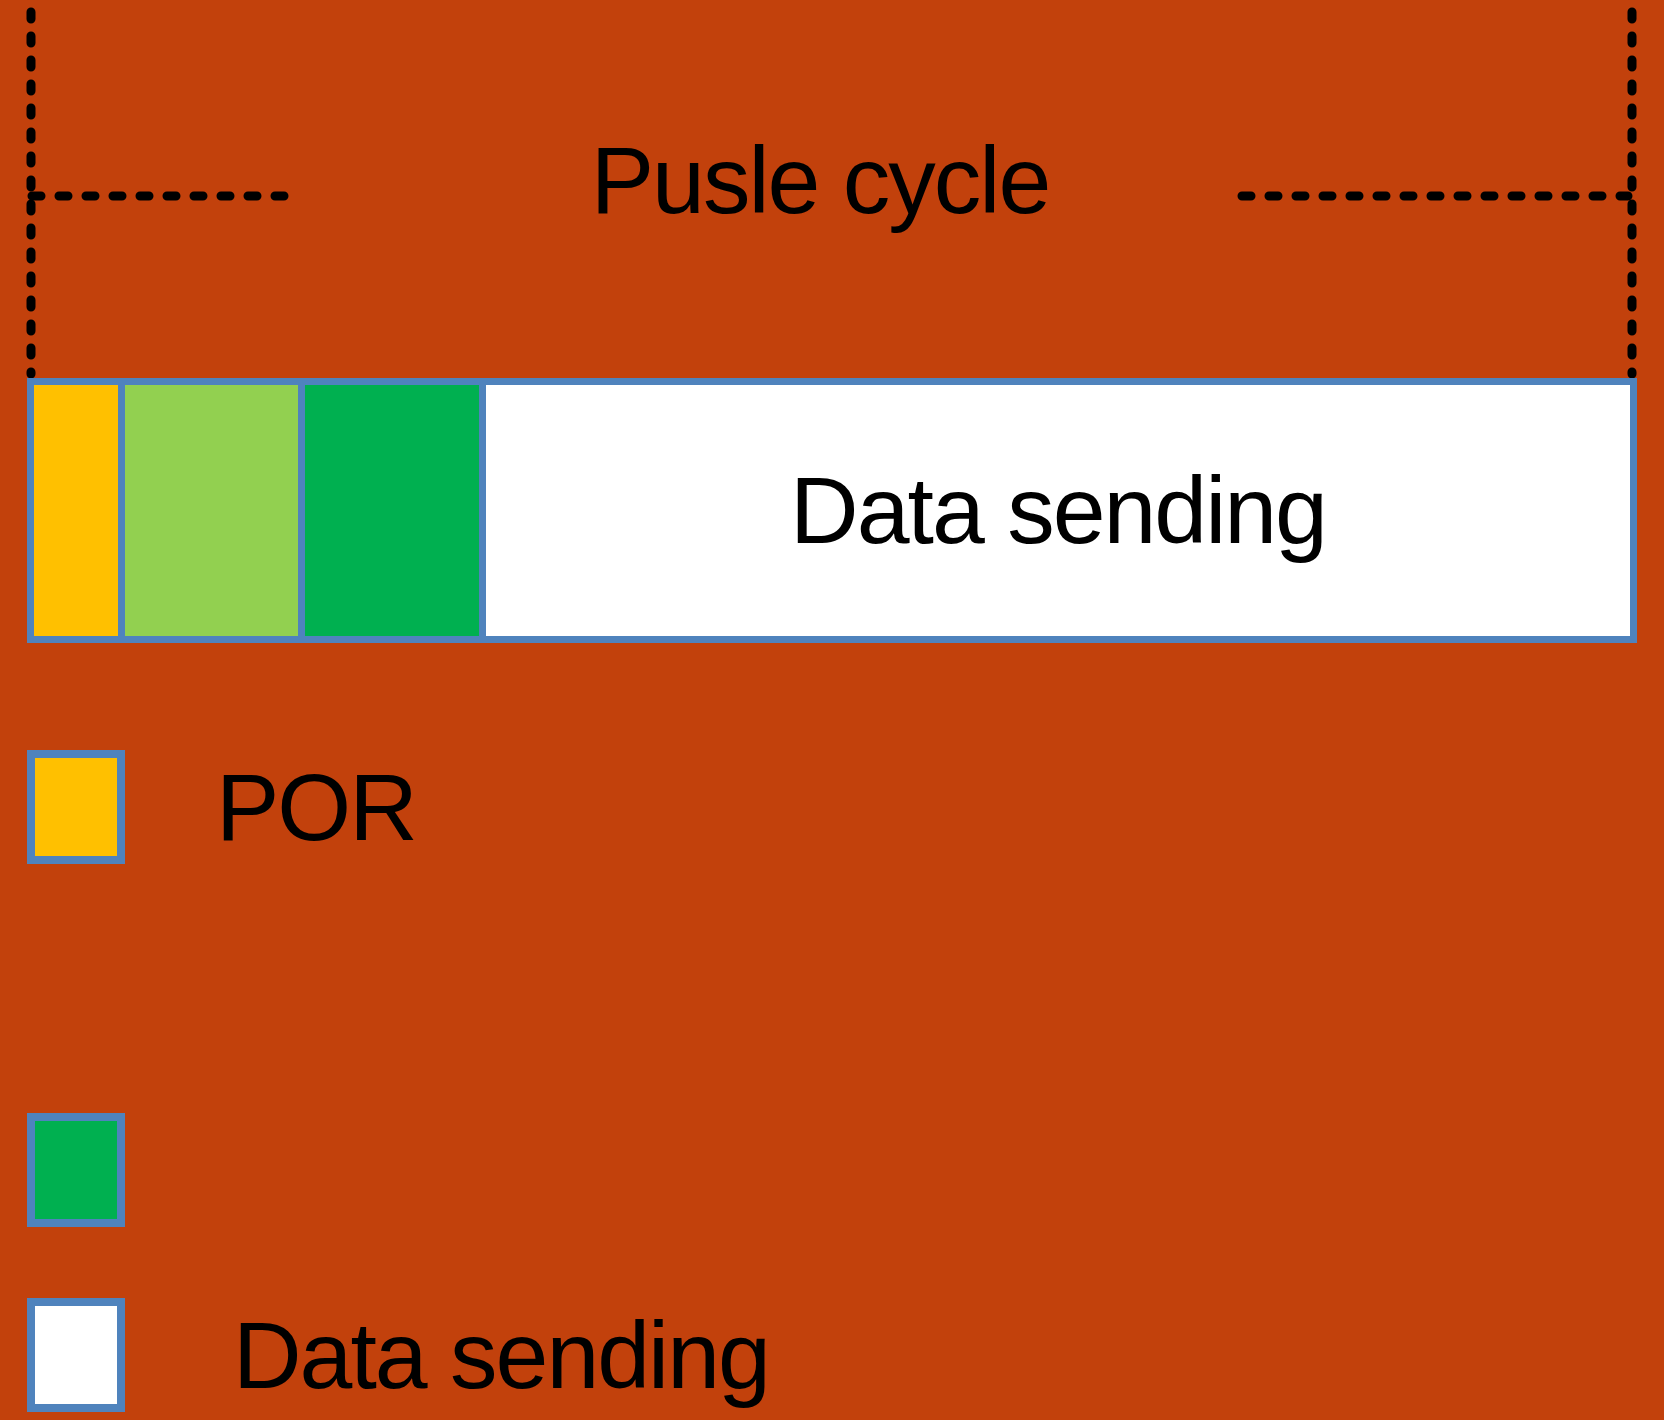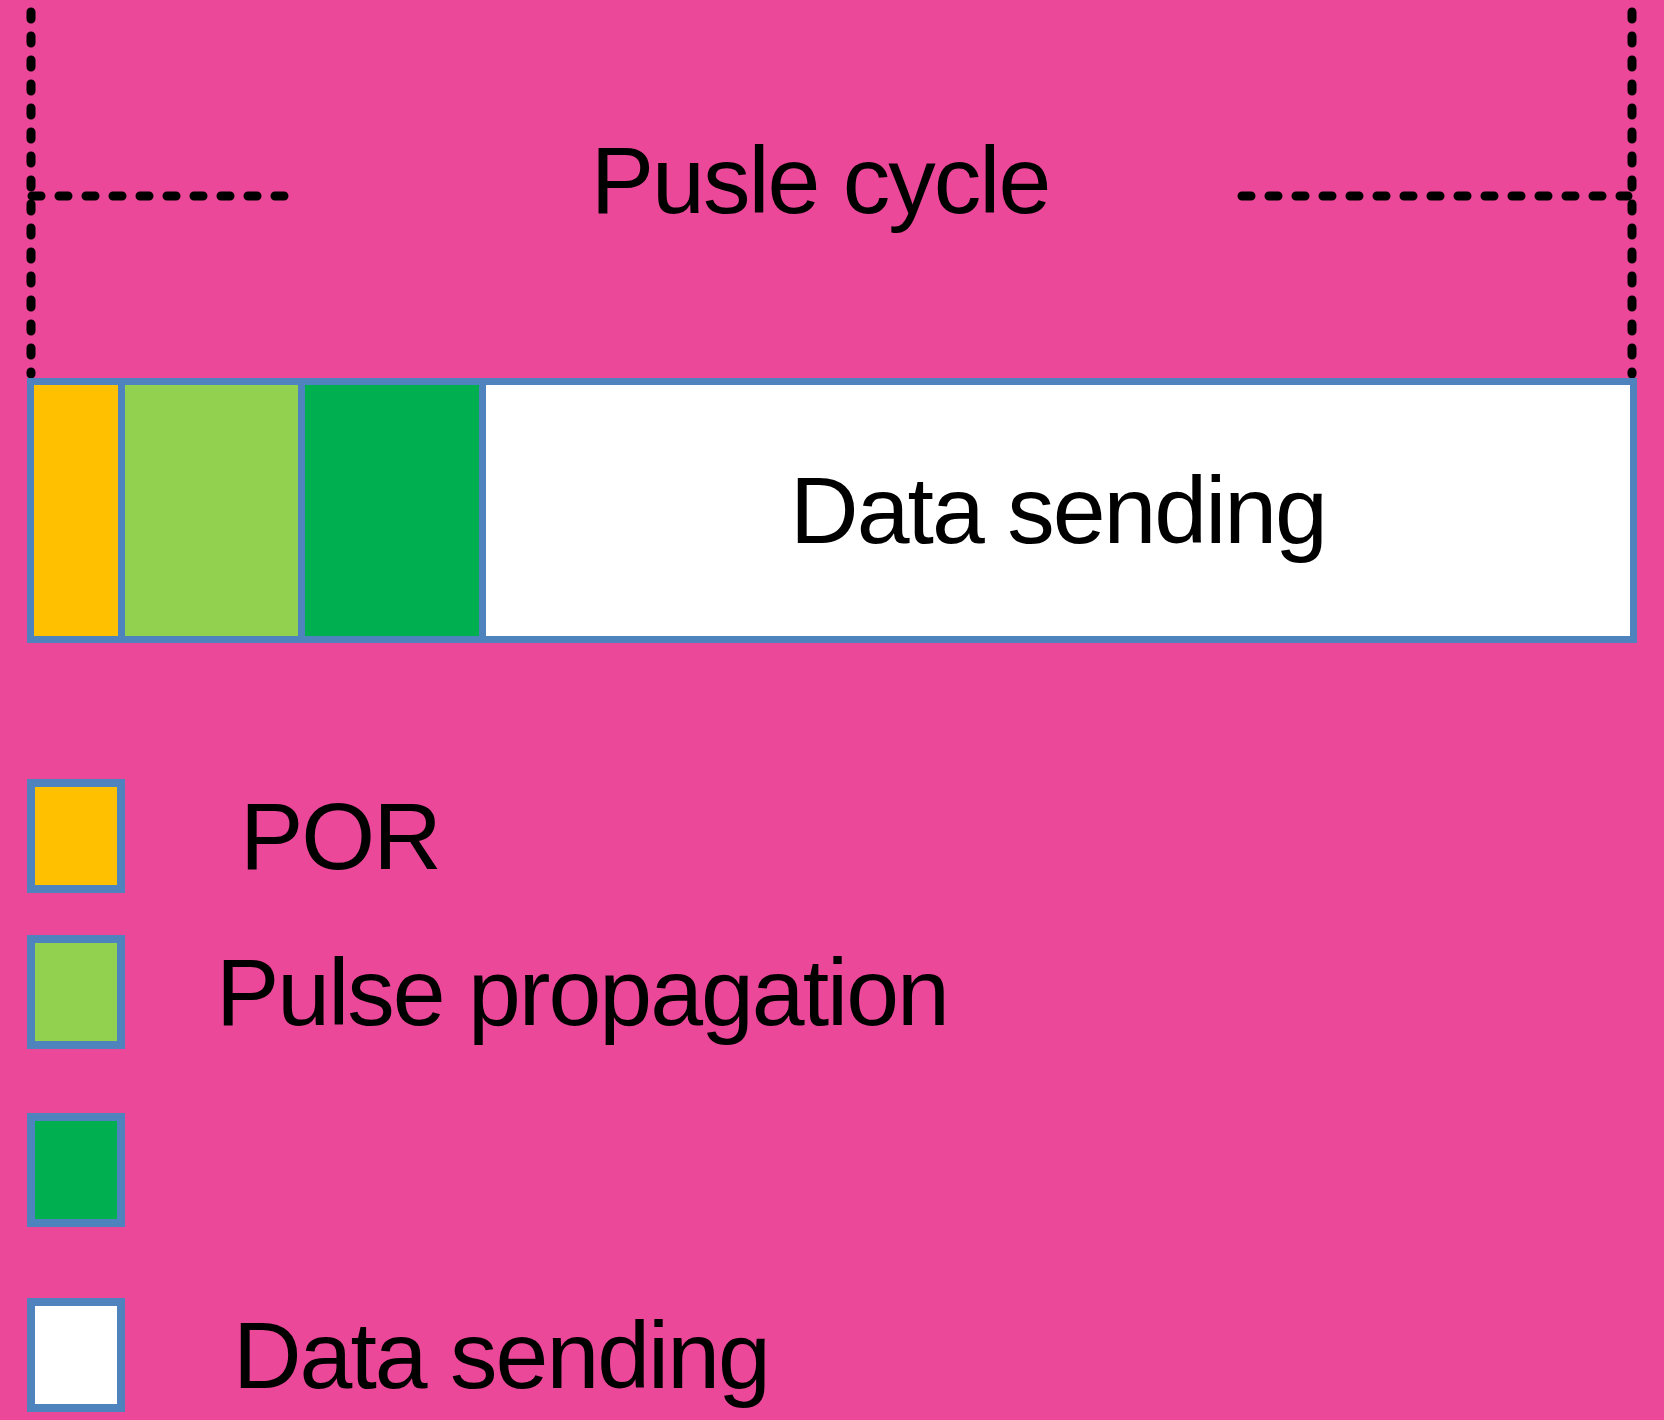--- a/index.html
+++ b/index.html
@@ -1,19 +1,19 @@
 <!DOCTYPE html>
 <html style="--outline: #4F83BD; --dash: #000000;"><head>
 <meta charset="utf-8">
 <style>
   html,body{margin:0;padding:0;background:#fff;}
   .canvas{
     position:relative;
     width:1664px;height:1420px;
-    background:#ec4899;
+    background:#c2410c;
     overflow:hidden;
     font-family:"Liberation Sans","DejaVu Sans",sans-serif;
     color:#000;
   }
   .guides{position:absolute;left:0;top:0;width:1664px;height:1420px;pointer-events:none;}
   .guides line{stroke:var(--dash,#000);stroke-width:9;stroke-linecap:round;}
   .title{
     position:absolute;left:320px;top:128px;width:1000px;
     text-align:center;font-size:95px;letter-spacing:-2px;line-height:1.1;
     white-space:nowrap;
@@ -23,21 +23,21 @@
     box-sizing:border-box;border:7px solid var(--outline,#4F83BD);
     background:#fff;display:flex;
   }
   .seg{box-sizing:border-box;height:100%;border-right:7px solid var(--outline,#4F83BD);}
   .seg-por{width:91px;}
   .seg-prop{width:180px;}
   .seg-reply{width:181px;}
   .seg-data{flex:1;border-right:none;display:flex;align-items:center;justify-content:center;}
   .bar-label{font-size:95px;letter-spacing:-2px;white-space:nowrap;}
   .legend-row{position:absolute;left:27px;display:flex;align-items:center;}
-  .legend-row.r1{top:779px;gap:24px;}
+  .legend-row.r1{top:750px;}
   .legend-row.r2{top:935px;}
   .legend-row.r3{top:1113px;}
   .legend-row.r4{top:1298px;}
   .swatch{
     flex:none;width:98px;height:114px;box-sizing:border-box;
     border:8px solid var(--outline,#4F83BD);background:#fff;
   }
   .legend-label{font-size:95px;letter-spacing:-2px;white-space:nowrap;}
   .r1 .legend-label,.r2 .legend-label{margin-left:91px;}
   .r3 .legend-label,.r4 .legend-label{margin-left:108px;}
@@ -63,24 +63,20 @@
     <div class="seg seg-data" style="background: rgb(255, 255, 255);">
       <span class="bar-label">Data sending</span>
     </div>
   </div>
 
   <div class="legend-row r1">
     <span class="swatch" style="background: rgb(255, 192, 0);"></span>
     <span class="legend-label">POR</span>
   </div>
 
-  <div class="legend-row r2">
-    <span class="swatch" style="background: rgb(146, 208, 80);"></span>
-    <span class="legend-label">Pulse propagation</span>
-  </div>
 
   <div class="legend-row r3">
     <span class="swatch" style="background: rgb(0, 176, 80);"></span>
   </div>
 
   <div class="legend-row r4">
     <span class="swatch" style="background: rgb(255, 255, 255);"></span>
     <span class="legend-label">Data sending</span>
   </div>
 

